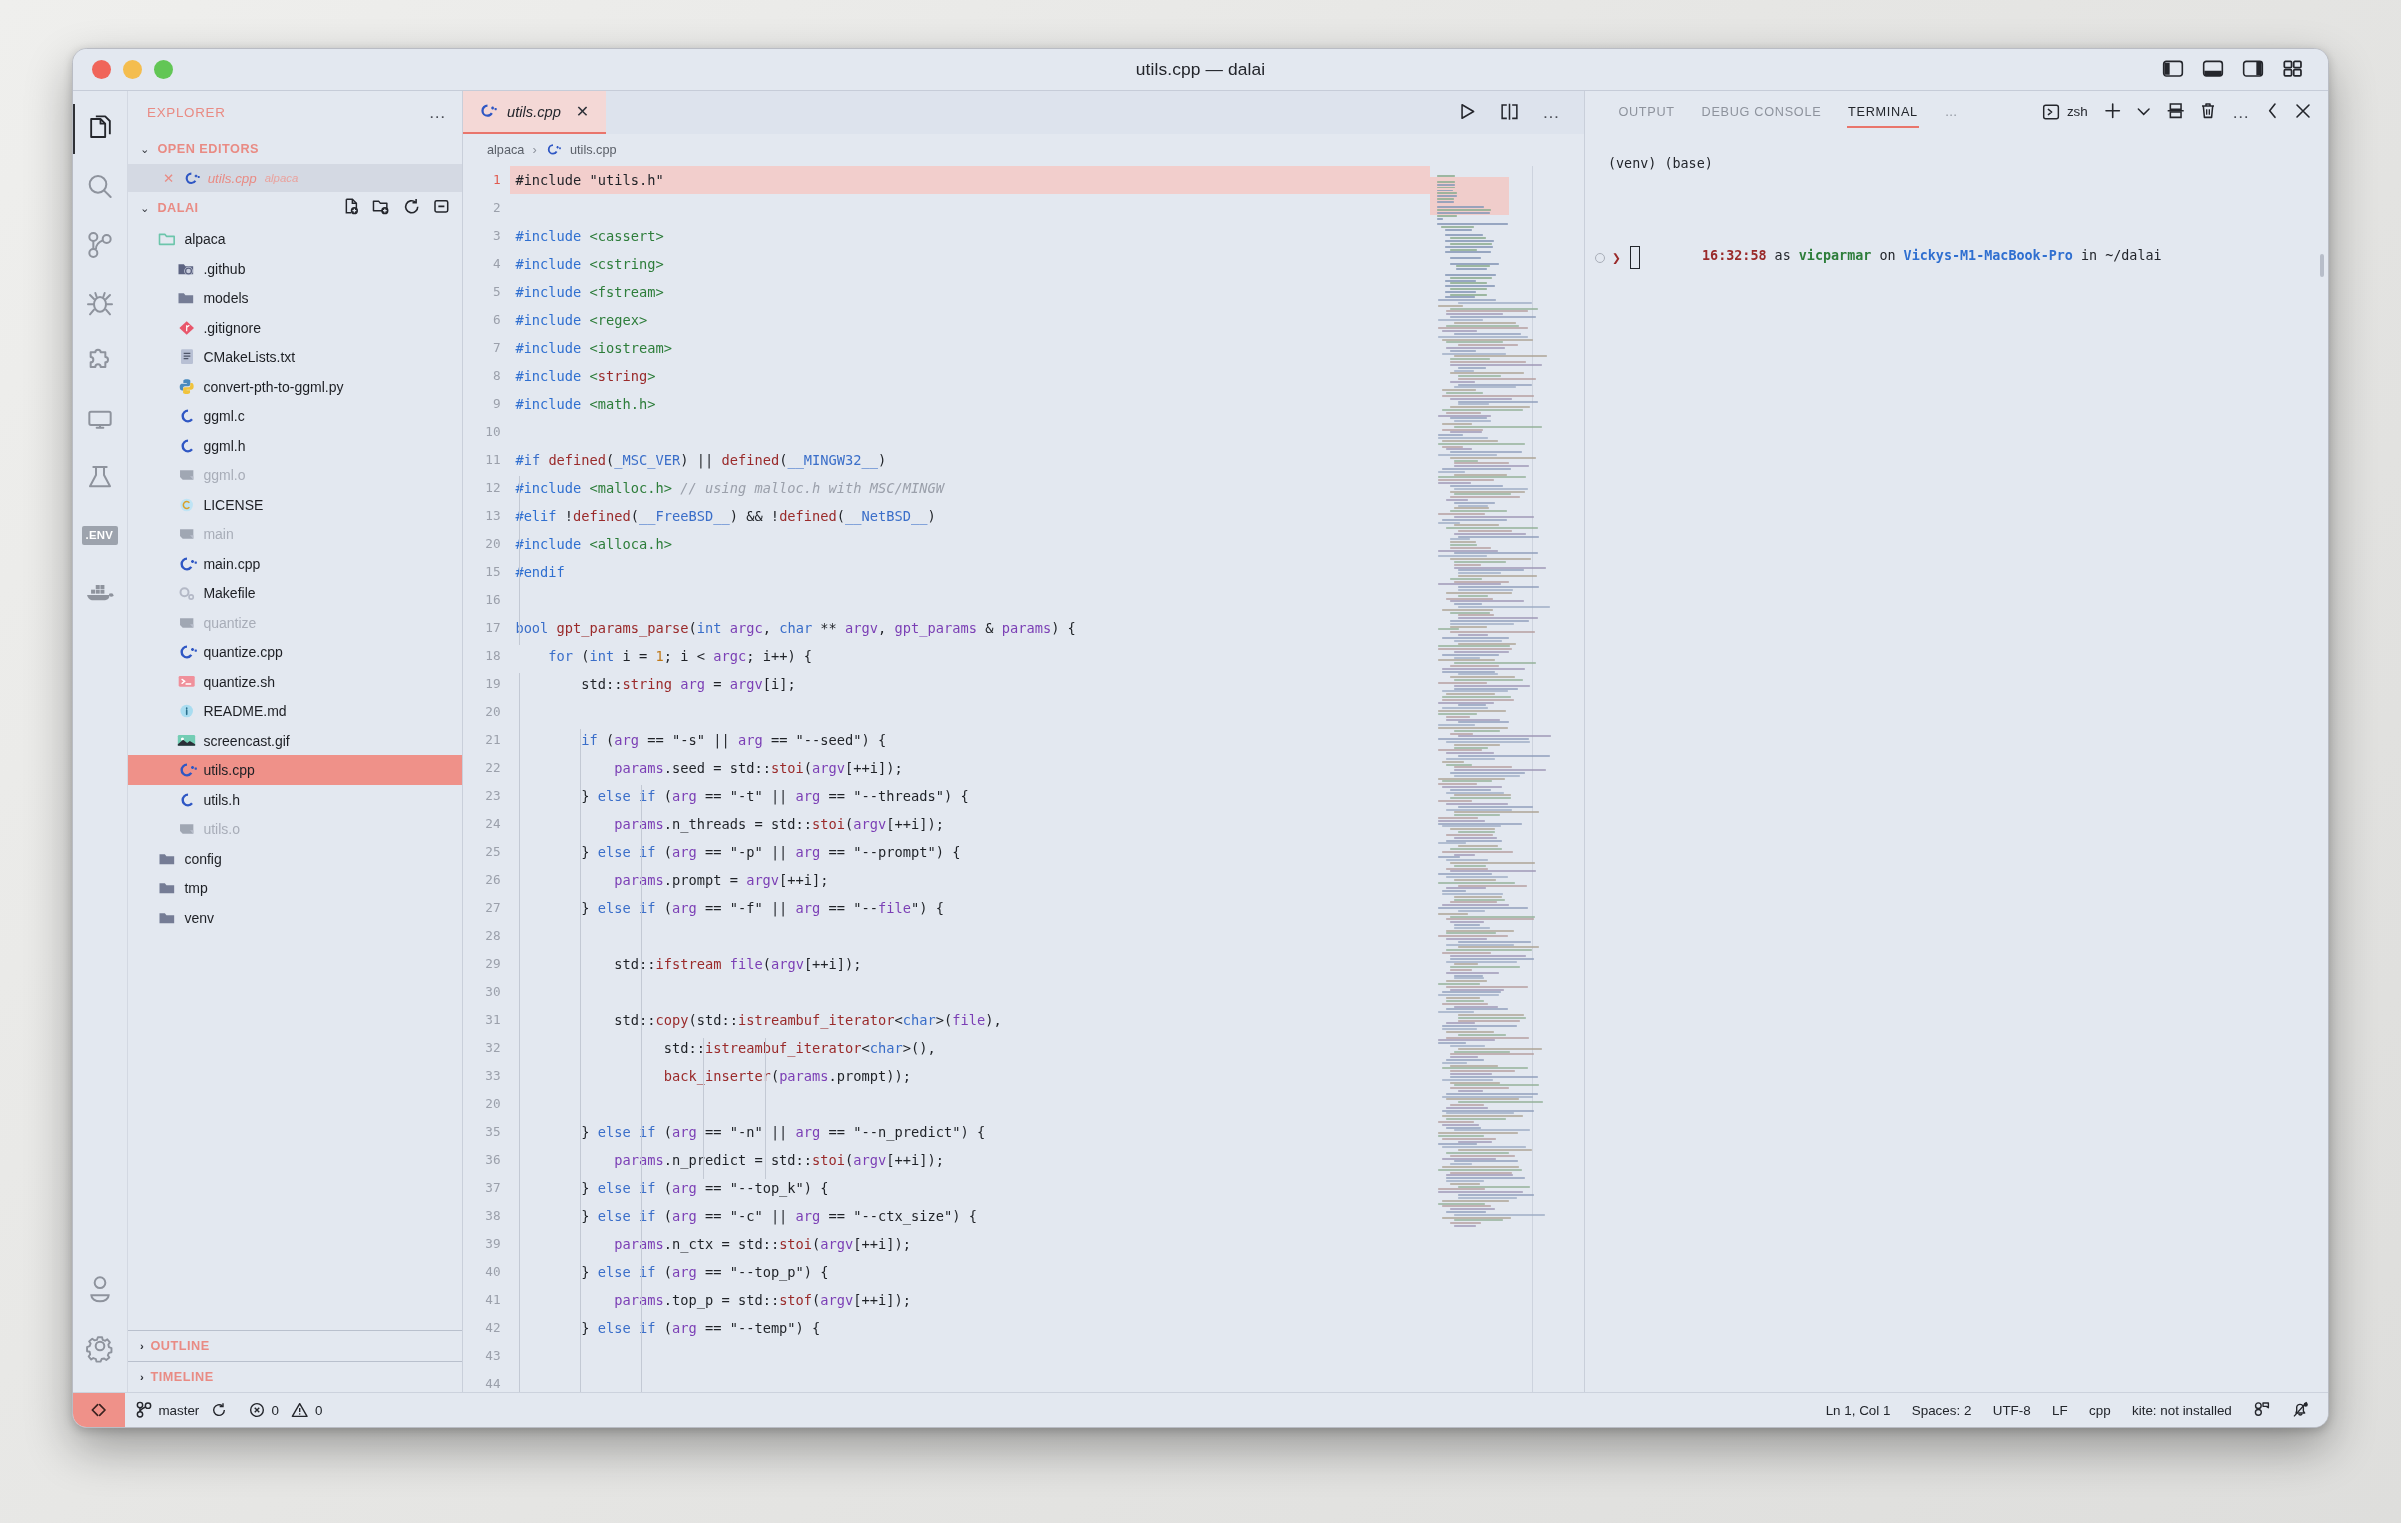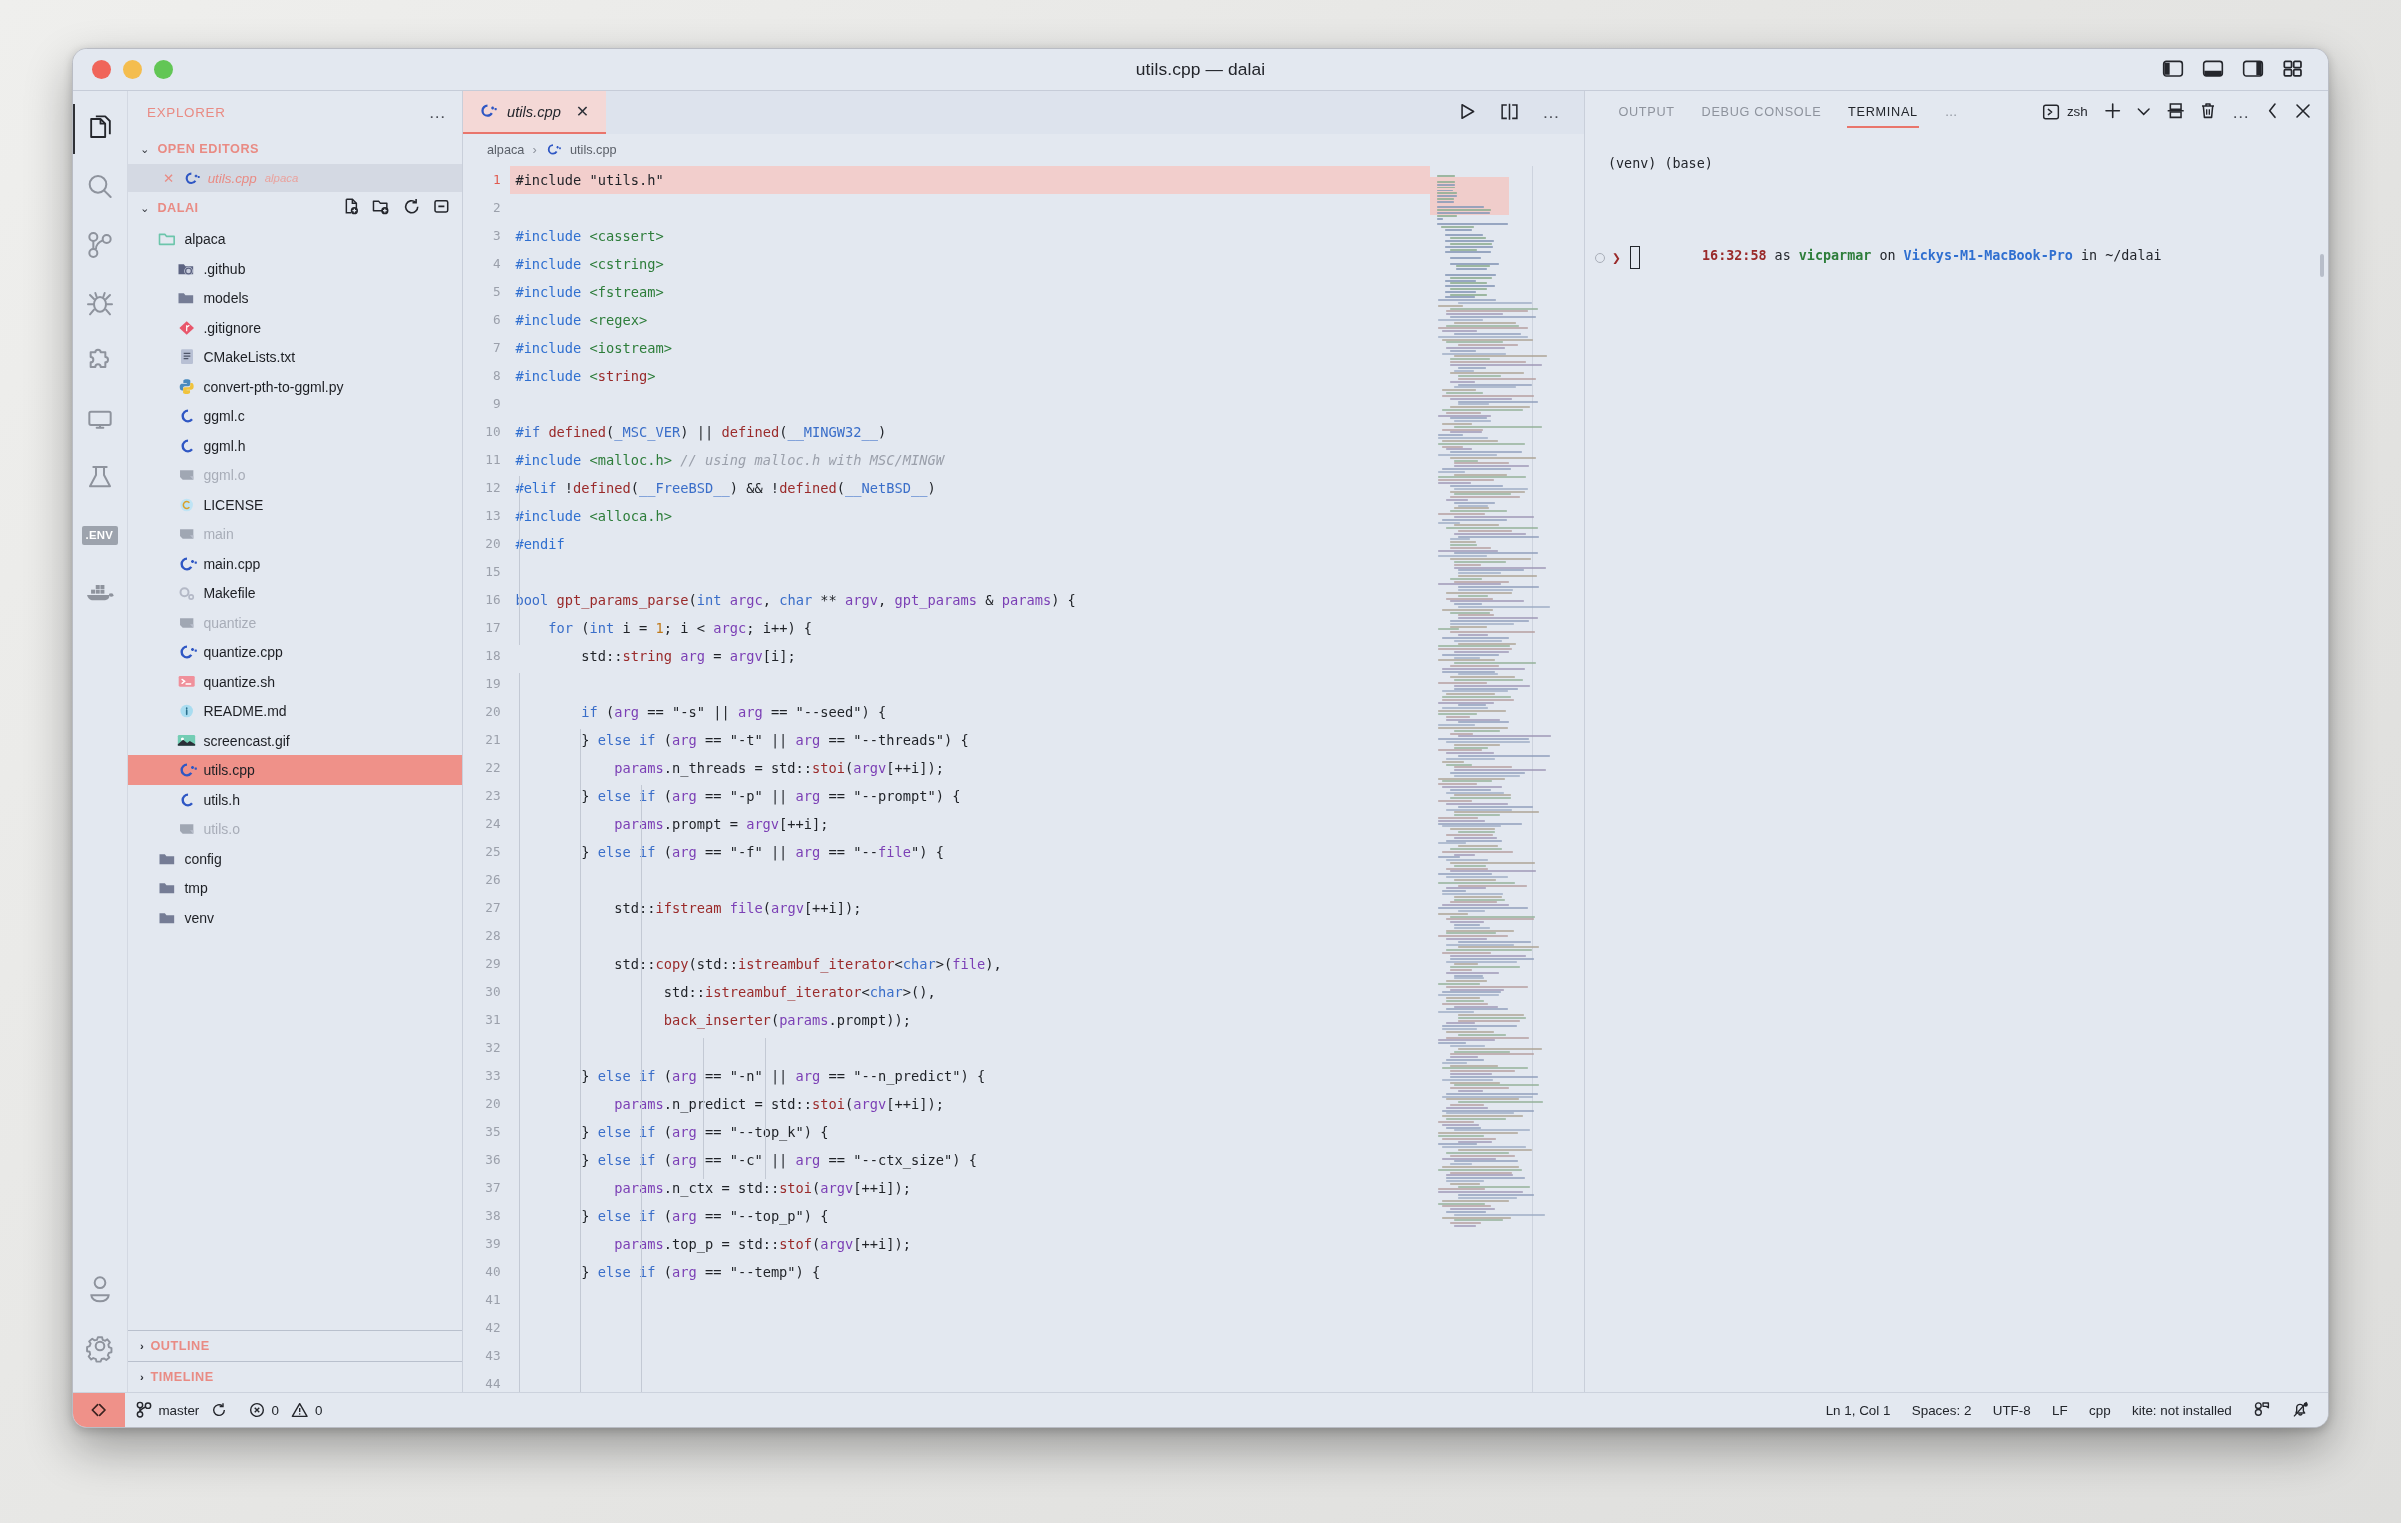--- a/index.html
+++ b/index.html
@@ -747,32 +747,34 @@
           </div>
         <div id="codearea">
             <div class="cl hl">#include "utils.h"</div>
             <div class="cl">&nbsp;</div>
             <div class="cl"><span class="k">#include</span> <span class="str">&lt;cassert&gt;</span></div>
             <div class="cl"><span class="k">#include</span> <span class="str">&lt;cstring&gt;</span></div>
             <div class="cl"><span class="k">#include</span> <span class="str">&lt;fstream&gt;</span></div>
             <div class="cl"><span class="k">#include</span> <span class="str">&lt;regex&gt;</span></div>
             <div class="cl"><span class="k">#include</span> <span class="str">&lt;iostream&gt;</span></div>
             <div class="cl"><span class="k">#include</span> <span class="str">&lt;<span class="fn">string</span>&gt;</span></div>
+            <div class="cl"><span class="k">#include</span> <span class="str">&lt;math.h&gt;</span></div>
             <div class="cl">&nbsp;</div>
             <div class="cl"><span class="k">#<span class="kw">if</span></span> <span class="fn">defined</span>(<span class="pn">_MSC_VER</span>) || <span class="fn">defined</span>(<span class="pn">__MINGW32__</span>)</div>
             <div class="cl"><span class="k">#include</span> <span class="str">&lt;malloc.h&gt;</span> <span class="cmt">// using malloc.h with MSC/MINGW</span></div>
             <div class="cl"><span class="k">#elif</span> !<span class="fn">defined</span>(<span class="pn">__FreeBSD__</span>) &amp;&amp; !<span class="fn">defined</span>(<span class="pn">__NetBSD__</span>)</div>
             <div class="cl"><span class="k">#include</span> <span class="str">&lt;alloca.h&gt;</span></div>
             <div class="cl"><span class="k">#endif</span></div>
             <div class="cl">&nbsp;</div>
             <div class="cl"><span class="kw">bool</span> <span class="fn">gpt_params_parse</span>(<span class="kw">int</span> <span class="var">argc</span>, <span class="kw">char</span> ** <span class="var">argv</span>, <span class="var">gpt_params</span> &amp; <span class="var">params</span>) {</div>
             <div class="cl">    <span class="kw">for</span> (<span class="kw">int</span> i = <span class="num">1</span>; i &lt; <span class="var">argc</span>; i++) {</div>
             <div class="cl">        <span class="id">std</span>::<span class="fn">string</span> <span class="var">arg</span> = <span class="var">argv</span>[i];</div>
             <div class="cl">&nbsp;</div>
             <div class="cl">        <span class="kw">if</span> (<span class="var">arg</span> == "-s" || <span class="var">arg</span> == "--seed") {</div>
+            <div class="cl">            <span class="var">params</span>.seed = <span class="id">std</span>::<span class="fn">stoi</span>(<span class="var">argv</span>[++i]);</div>
             <div class="cl">        } <span class="kw">else</span> <span class="kw">if</span> (<span class="var">arg</span> == "-t" || <span class="var">arg</span> == "--threads") {</div>
             <div class="cl">            <span class="var">params</span>.n_threads = <span class="id">std</span>::<span class="fn">stoi</span>(<span class="var">argv</span>[++i]);</div>
             <div class="cl">        } <span class="kw">else</span> <span class="kw">if</span> (<span class="var">arg</span> == "-p" || <span class="var">arg</span> == "--prompt") {</div>
             <div class="cl">            <span class="var">params</span>.prompt = <span class="var">argv</span>[++i];</div>
             <div class="cl">        } <span class="kw">else</span> <span class="kw">if</span> (<span class="var">arg</span> == "-f" || <span class="var">arg</span> == "--<span class="var">file</span>") {</div>
             <div class="cl">&nbsp;</div>
             <div class="cl">            <span class="id">std</span>::<span class="fn">ifstream</span> <span class="var">file</span>(<span class="var">argv</span>[++i]);</div>
             <div class="cl">&nbsp;</div>
             <div class="cl">            <span class="id">std</span>::<span class="fn">copy</span>(<span class="id">std</span>::<span class="fn">istreambuf_iterator</span>&lt;<span class="kw">char</span>&gt;(<span class="var">file</span>),</div>
             <div class="cl">                  <span class="id">std</span>::<span class="fn">istreambuf_iterator</span>&lt;<span class="kw">char</span>&gt;(),</div>

